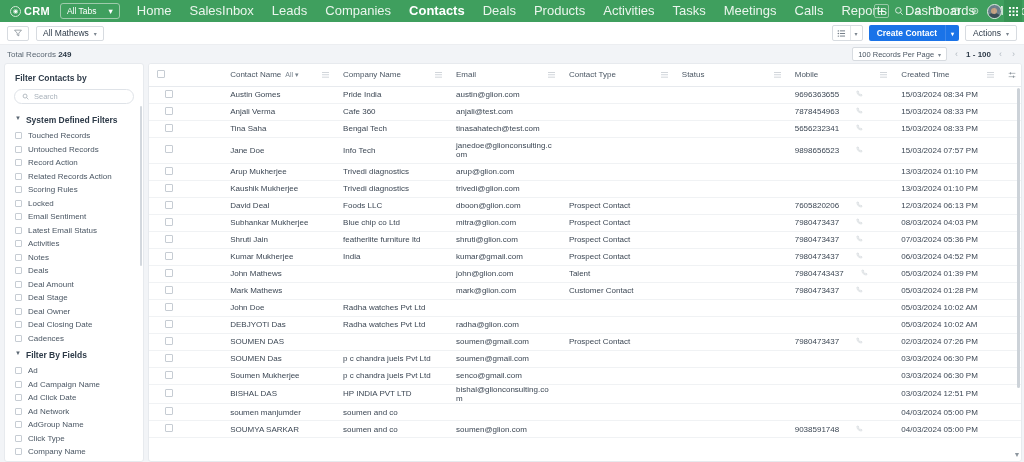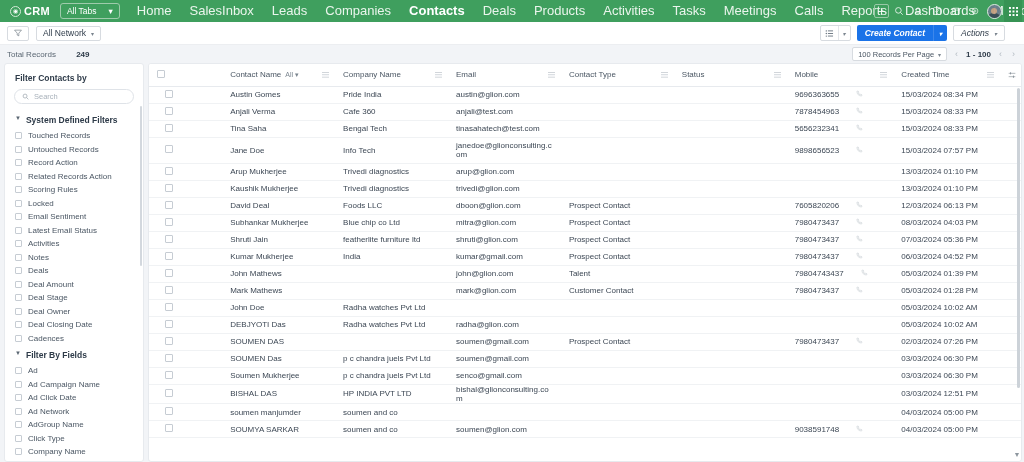--- a/index.html
+++ b/index.html
@@ -77,21 +77,21 @@
   .filter-btn {
     width: 22px; height: 15px; border: 1px solid #d7dbe0;
     border-radius: 2px; display: flex; align-items: center;
     justify-content: center; background: #fff;
   }
   .view-select {
     margin-left: 7px; border: 1px solid #d7dbe0; border-radius: 2px;
     height: 15px; padding: 0 6px; font-size: 8.5px; color: #2e3b49;
     display: flex; align-items: center; gap: 5px; background: #fff;
   }
-  .tb-right { position: absolute; right: 19px; display: flex; align-items: center; gap: 6px; font-style: italic; }
+  .tb-right { position: absolute; right: 7px; display: flex; align-items: center; gap: 6px; }
   .listview-btn {
     border: 1px solid #d7dbe0; border-radius: 2px; height: 16px;
     display: flex; align-items: center; background: #fff;
   }
   .listview-btn .part { padding: 0 4px; height: 100%; display: flex; align-items: center; }
   .listview-btn .sep { width: 1px; height: 100%; background: #e3e6ea; }
   .btn-primary {
     background: #1a73e8; color: #fff; height: 16px;
     font-size: 8.5px; display: flex; align-items: center;
     border-radius: 2px; font-weight: bold;
@@ -105,21 +105,21 @@
     border: 1px solid #d7dbe0; border-radius: 2px; height: 16px;
     padding: 0 7px; font-size: 8.5px; color: #2e3b49; background: #fff;
     display: flex; align-items: center; gap: 5px;
   }
   
   .subbar {
     height: 18px; display: flex; align-items: center;
     padding: 0 7px; position: relative; font-size: 8px; color: #5b6773;
   }
   .total-records { font-size: 8px; color: #5b6773; }
-  .total-records b { color: #2e3b49; margin-left: 18px; }
+  .total-records b { color: #2e3b49; }
   .pager { position: absolute; right: 7px; display: flex; align-items: center; gap: 6px; }
   .page-select {
     border: 1px solid #d7dbe0; border-radius: 2px; height: 14px;
     padding: 0 5px; font-size: 7.5px; color: #4a5663; background: #fff;
     display: flex; align-items: center; gap: 4px;
   }
   .pg-arrow { color: #b2bac2; font-size: 9px; padding: 0 2px; }
   .pg-range { font-size: 8px; color: #2e3b49; font-weight: bold; }
   
   .main { display: flex; height: 399px; padding: 0 2px 0 4px; gap: 4px; }
@@ -289,21 +289,21 @@
   </div>
 </div>
 
 <div class="toolbar">
   <div class="filter-btn">
     <svg width="8" height="8" viewBox="0 0 14 14">
         <path d="M1 2h12l-4.6 5.3V12L5.6 10.6V7.3L1 2z" stroke="#5b6773" stroke-width="1" fill="none"></path>
       </svg>
   </div>
   <div class="view-select">
-    <span>All Network</span>
+    <span>All Mathews</span>
     <span style="font-size:6px;color:#7b858f">▾</span>
   </div>
   <div class="tb-right">
     <div class="listview-btn">
       <div class="part">
         <svg width="9" height="9" viewBox="0 0 14 14">
             <g fill="#5b6773">
               <circle cx="2" cy="3" r="1"></circle>
               <circle cx="2" cy="7" r="1"></circle>
               <circle cx="2" cy="11" r="1"></circle>

